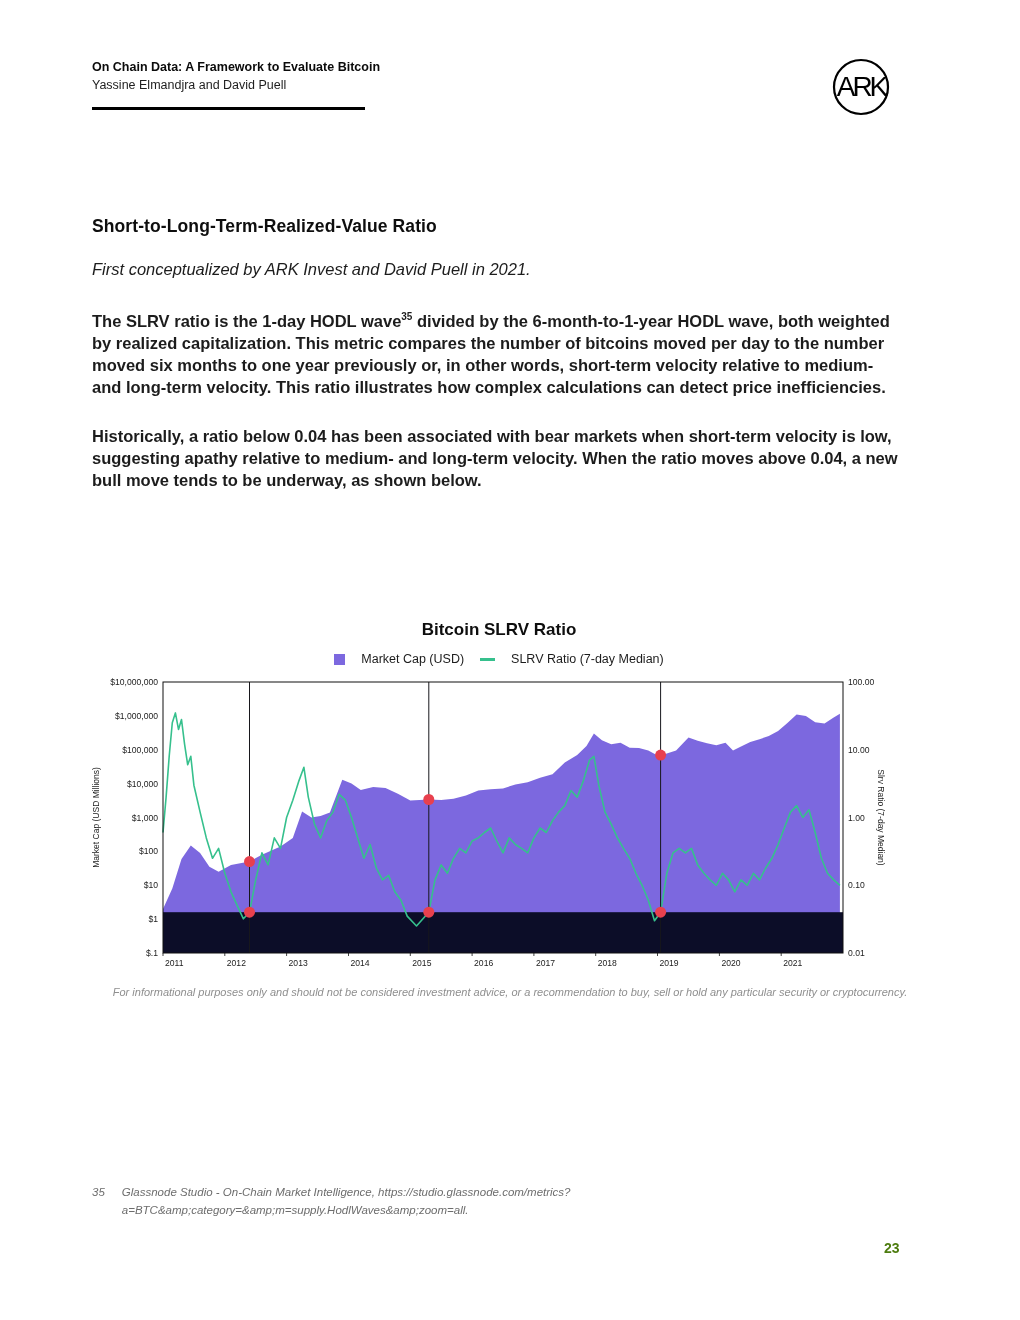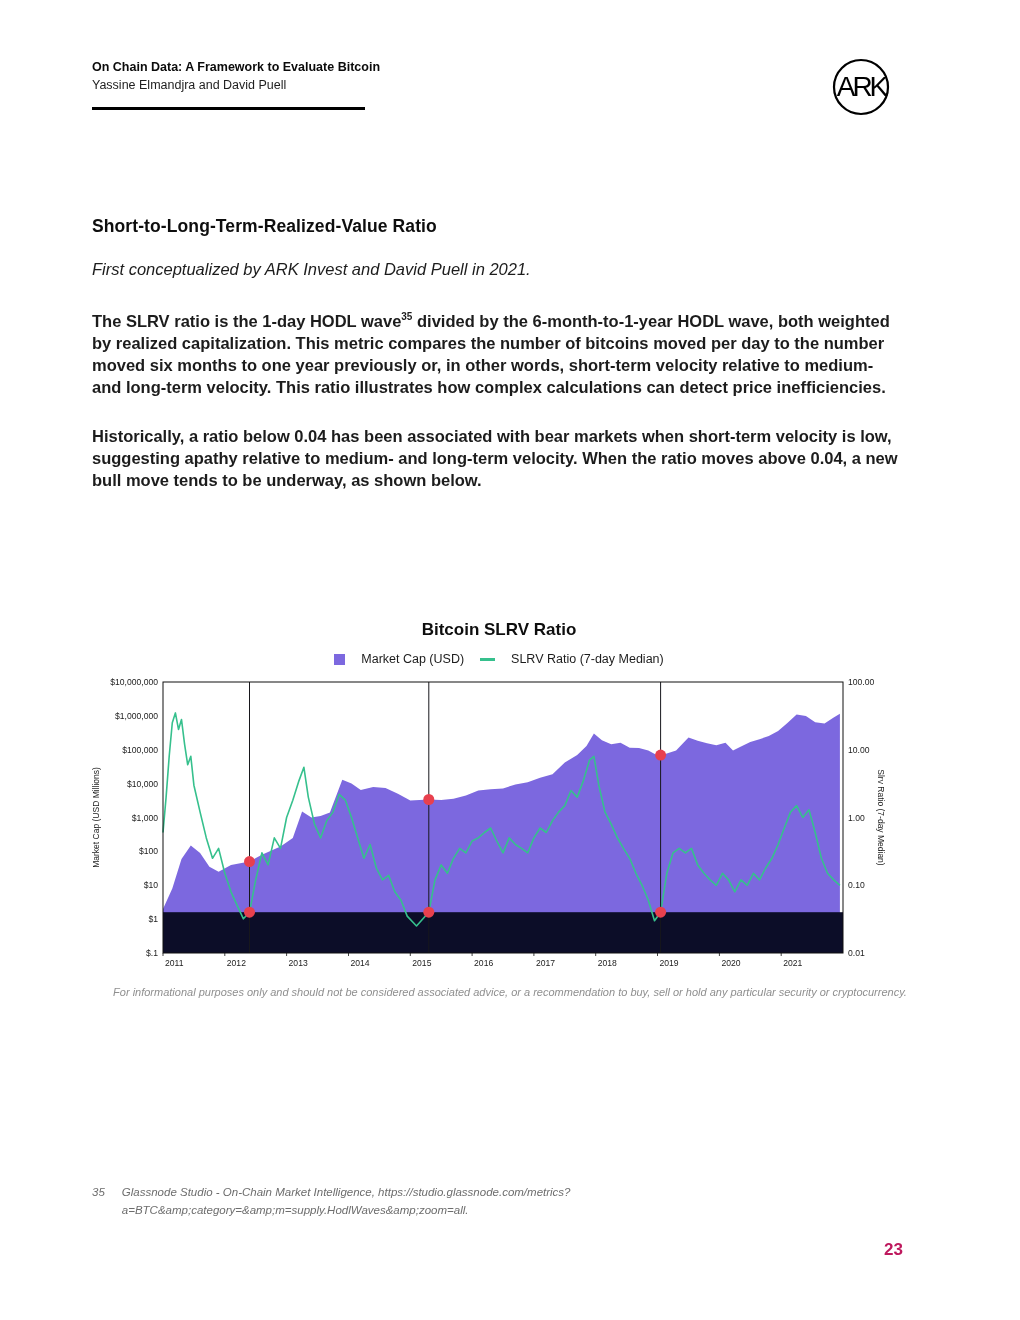--- a/index.html
+++ b/index.html
@@ -28,21 +28,21 @@
   .swatch-line { width:15px; height:3px; display:inline-block; }
   .svg-wrap { position:relative; margin-top:8px; width:800px; }
   .chart-annotation { position:absolute; left:184px; top:12px; width:166px; font-size:10.8px; line-height:1.4; color:#0c0c0c; }
 
   .disclaimer { position:absolute; top:986px; left:0; width:1020px; text-align:center; font-size:11px; font-style:italic; color:#8f8f8f; }
   .source { position:absolute; top:1010px; left:0; width:1020px; text-align:center; font-size:10.5px; font-style:italic; color:#8f8f8f; }
 
   .footnote { position:absolute; top:1183px; left:92px; width:770px; display:flex; gap:17px; font-size:11.5px; font-style:italic; color:#6d6d6d; line-height:1.6; }
   .fn-text { width:716px; overflow-wrap:anywhere; }
 
-  .pagenum { position:absolute; top:1240px; left:884px; font-size:17px; font-weight:bold; color:#be185d; }
+  .pagenum { position:absolute; top:1240px; left:884px; font-size:14px; font-weight:bold; color:#4d7c0f; }
 </style>
 </head>
 <body>
 
 <div class="page">
 
   <header class="header">
     <div class="header-title">On Chain Data: A Framework to Evaluate Bitcoin</div>
     <div class="header-byline">Yassine Elmandjra and David Puell</div>
     <div class="header-rule"></div>
@@ -124,21 +124,21 @@
           <line x1="634.4" x2="634.4" y1="279" y2="282" stroke="#111" stroke-width="0.8"></line>
           <text x="636.4" y="292" font-size="8.6" fill="#222" font-family="Liberation Sans, sans-serif">2020</text>
           <line x1="696.2" x2="696.2" y1="279" y2="282" stroke="#111" stroke-width="0.8"></line>
           <text x="698.2" y="292" font-size="8.6" fill="#222" font-family="Liberation Sans, sans-serif">2021</text>
           <text x="14" y="143.5" font-size="8.5" fill="#222" text-anchor="middle" transform="rotate(-90 14 143.5)" font-family="Liberation Sans, sans-serif">Market Cap (USD Millions)</text>
           <text x="793" y="143.5" font-size="8.5" fill="#222" text-anchor="middle" transform="rotate(90 793 143.5)" font-family="Liberation Sans, sans-serif">Slrv Ratio (7-day Median)</text>
         </svg>
     </div>
   </section>
 
-  <div class="disclaimer">For informational purposes only and should not be considered associated advice, or a recommendation to buy, sell or hold any particular security or cryptocurrency.</div>
+  <div class="disclaimer">For informational purposes only and should not be considered investment advice, or a recommendation to buy, sell or hold any particular security or cryptocurrency.</div>
 
   <div class="footnote">
     <span class="fn-num">35</span>
     <span class="fn-text">Glassnode Studio - On-Chain Market Intelligence, https://studio.glassnode.com/metrics?a=BTC&amp;amp;category=&amp;amp;m=supply.HodlWaves&amp;amp;zoom=all.</span>
   </div>
 
   <div class="pagenum">23</div>
 
 </div>
 

